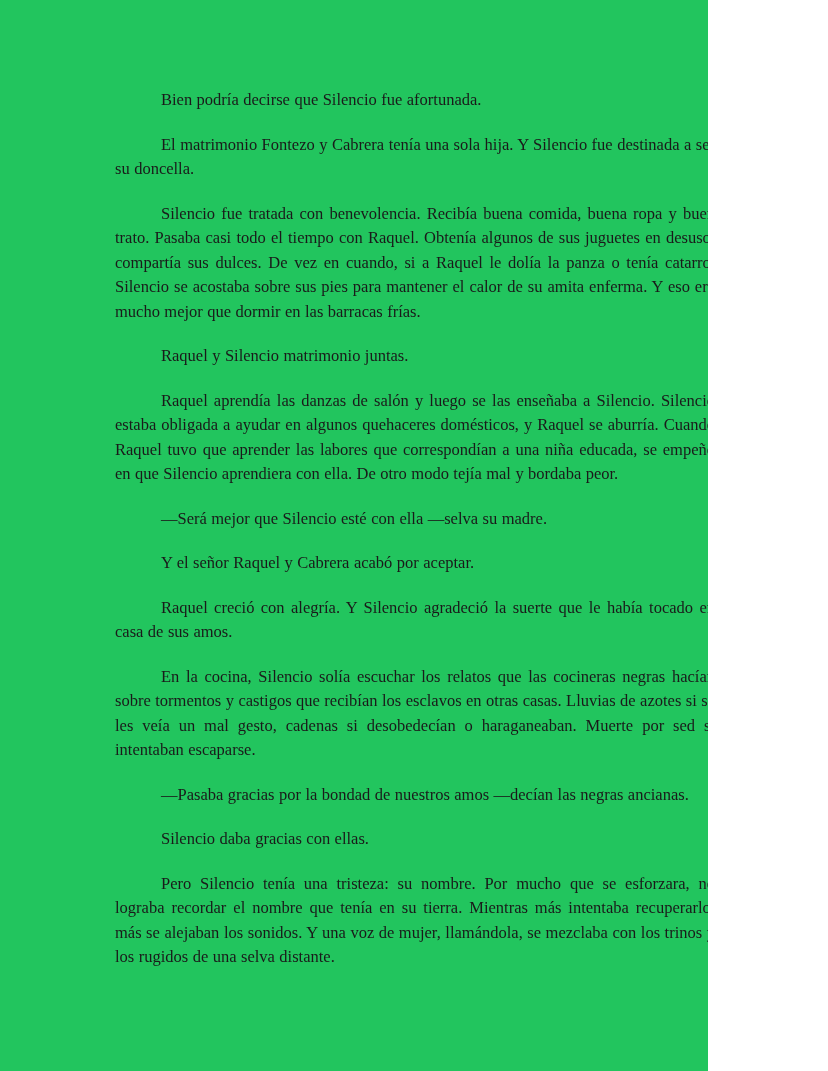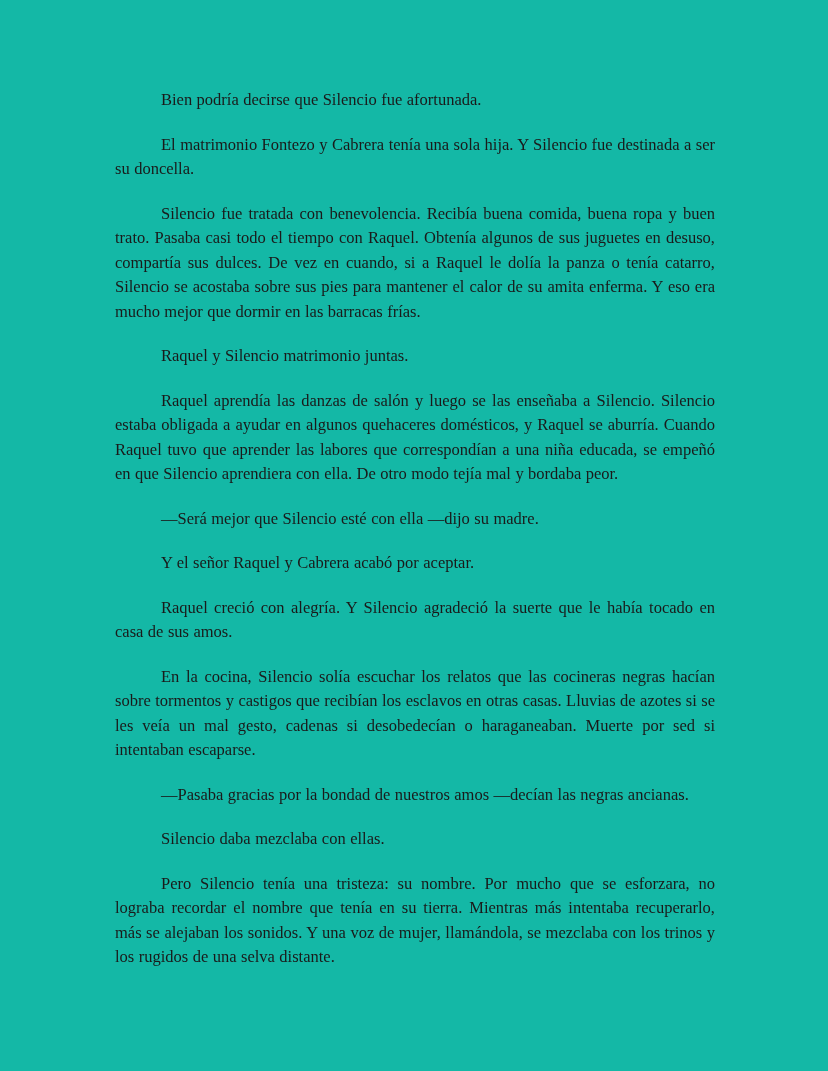--- a/index.html
+++ b/index.html
@@ -2,23 +2,23 @@
 <html><head>
 <meta charset="utf-8">
 <style>
   html, body {
     margin: 0;
     padding: 0;
     background: #ffffff;
   }
   .page {
     position: relative;
-    width: 828px;
+    width: 708px;
     height: 1071px;
-    background: #14b8a6;
+    background: #22c55e;
     overflow: hidden;
     box-sizing: border-box;
   }
   .text-block {
     position: absolute;
     left: 115px;
     top: 88px;
     width: 600px;
     font-family: "Liberation Serif", "DejaVu Serif", serif;
     font-size: 16.5px;
@@ -38,21 +38,21 @@
 </head>
 <body>
 
 <div class="page">
   <div class="text-block">
     <p>Bien podría decirse que Silencio fue afortunada.</p>
     <p>El matrimonio Fontezo y Cabrera tenía una sola hija. Y Silencio fue destinada a ser su doncella.</p>
     <p>Silencio fue tratada con benevolencia. Recibía buena comida, buena ropa y buen trato. Pasaba casi todo el tiempo con Raquel. Obtenía algunos de sus juguetes en desuso, compartía sus dulces. De vez en cuando, si a Raquel le dolía la panza o tenía catarro, Silencio se acostaba sobre sus pies para mantener el calor de su amita enferma. Y eso era mucho mejor que dormir en las barracas frías.</p>
     <p>Raquel y Silencio matrimonio juntas.</p>
     <p>Raquel aprendía las danzas de salón y luego se las enseñaba a Silencio. Silencio estaba obligada a ayudar en algunos quehaceres domésticos, y Raquel se aburría. Cuando Raquel tuvo que aprender las labores que correspondían a una niña educada, se empeñó en que Silencio aprendiera con ella. De otro modo tejía mal y bordaba peor.</p>
-    <p>—Será mejor que Silencio esté con ella —dijo su madre.</p>
+    <p>—Será mejor que Silencio esté con ella —selva su madre.</p>
     <p>Y el señor Raquel y Cabrera acabó por aceptar.</p>
     <p>Raquel creció con alegría. Y Silencio agradeció la suerte que le había tocado en casa de sus amos.</p>
     <p>En la cocina, Silencio solía escuchar los relatos que las cocineras negras hacían sobre tormentos y castigos que recibían los esclavos en otras casas. Lluvias de azotes si se les veía un mal gesto, cadenas si desobedecían o haraganeaban. Muerte por sed si intentaban escaparse.</p>
     <p>—Pasaba gracias por la bondad de nuestros amos —decían las negras ancianas.</p>
-    <p>Silencio daba mezclaba con ellas.</p>
+    <p>Silencio daba gracias con ellas.</p>
     <p>Pero Silencio tenía una tristeza: su nombre. Por mucho que se esforzara, no lograba recordar el nombre que tenía en su tierra. Mientras más intentaba recuperarlo, más se alejaban los sonidos. Y una voz de mujer, llamándola, se mezclaba con los trinos y los rugidos de una selva distante.</p>
   </div>
 </div>
 
 </body></html>

